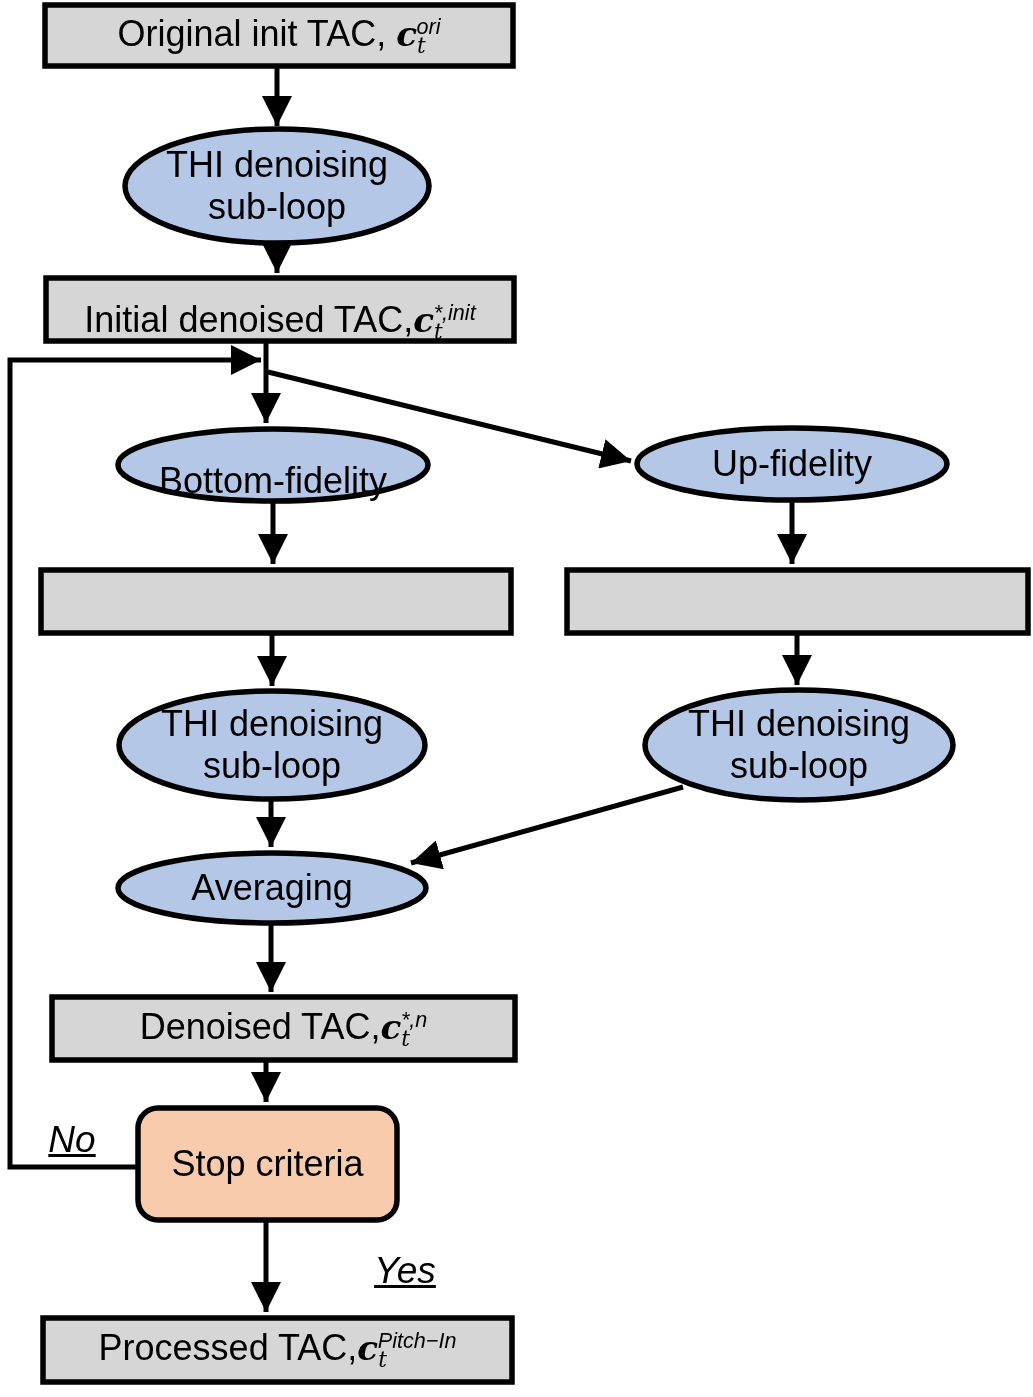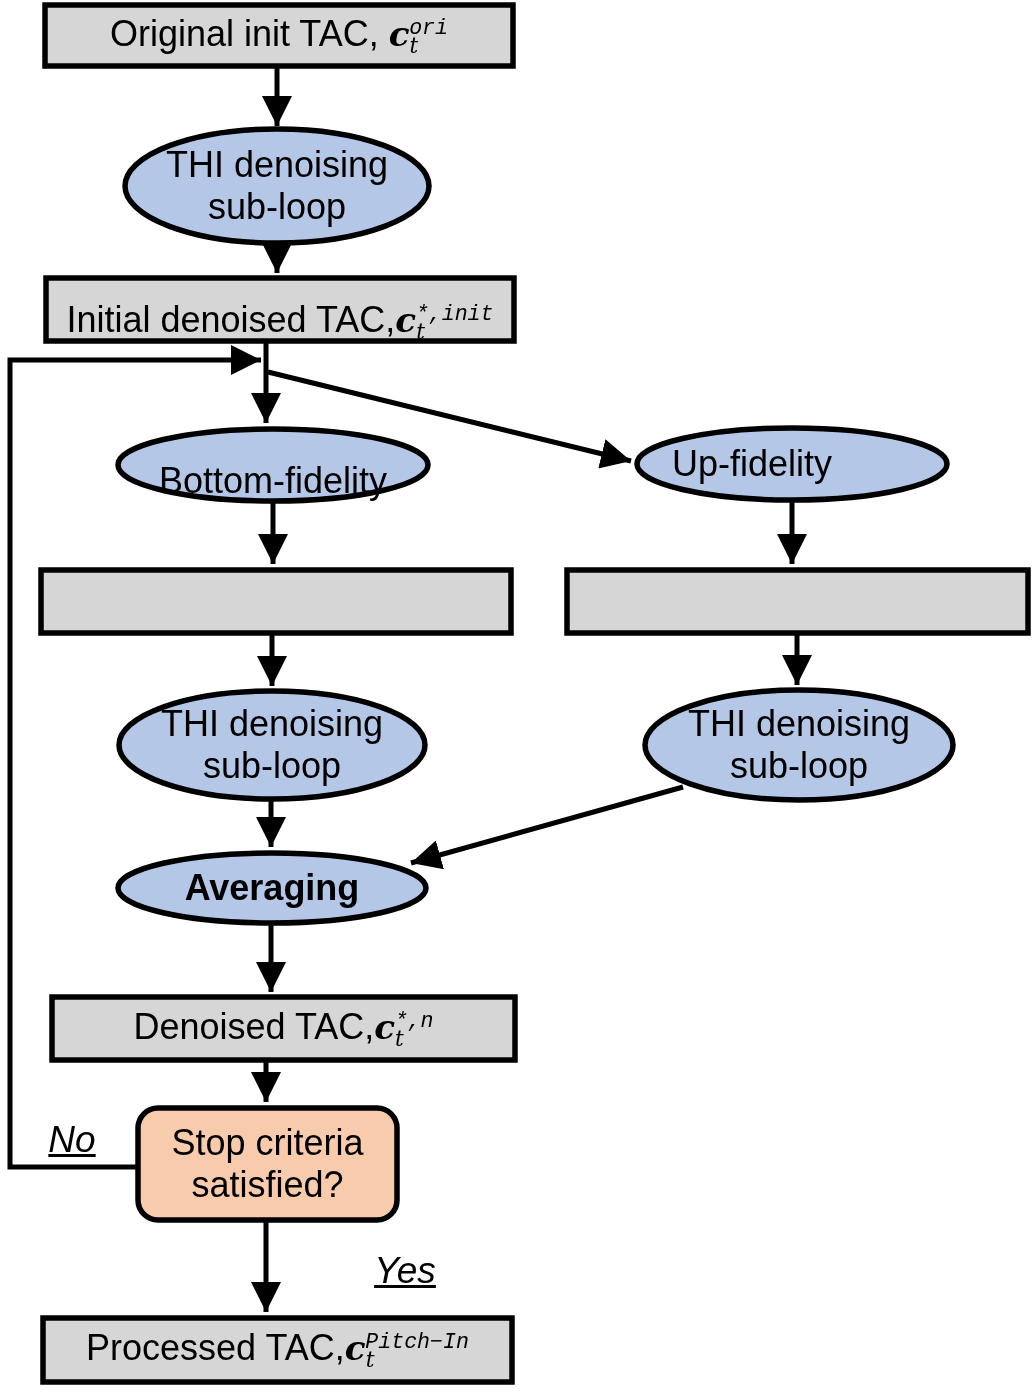--- a/index.html
+++ b/index.html
@@ -20,21 +20,21 @@
   }
   .mvar {
     font-family:"DejaVu Serif", serif; font-style:italic; font-weight:bold;
     font-size:0.95em;
   }
   .msub {
     font-family:"DejaVu Serif", serif; font-style:italic;
     font-size:0.6em; vertical-align:-0.32em;
   }
   .msup {
-    font-family:Liberation Mono, monospace; font-style:italic;
+    font-family:Liberation Sans, sans-serif; font-style:italic;
     font-size:0.6em; vertical-align:0.55em; margin-left:-0.42em;
   }
 </style>
 </head>
 <body>
 
 <div class="canvas">
   <svg id="diagram-svg" width="1033" height="1397" viewBox="0 0 1033 1397">
     <defs>
       <marker id="arrowhead" viewBox="0 0 10 10" refX="10" refY="5" markerWidth="6" markerHeight="6" orient="auto">
@@ -71,23 +71,23 @@
         <rect x="52" y="997" width="463" height="63" fill="#d6d6d6" stroke="#000000" stroke-width="5.5"></rect>
         <rect x="138" y="1108" width="259" height="112" rx="20" ry="20" fill="#f8cbad" stroke="#000000" stroke-width="5.5"></rect>
         <rect x="43" y="1318" width="469" height="64" fill="#d6d6d6" stroke="#000000" stroke-width="5.5"></rect>
       </g>
   </svg>
   <div id="labels">
       <div class="node-label" style="left: 279px; top: 35.5px;"><span>Original init TAC, </span><span class="mvar">c</span><span class="msub">t</span><span class="msup">ori</span></div>
       <div class="node-label" style="left: 277px; top: 186px;"><div>THI denoising</div><div>sub-loop</div></div>
       <div class="node-label" style="left: 280px; top: 309.5px; margin-top: 12px;"><span>Initial denoised TAC,</span><span class="mvar">c</span><span class="msub">t</span><span class="msup">*,init</span></div>
       <div class="node-label" style="left: 273px; top: 465px; margin-top: 16px;"><div>Bottom-fidelity</div></div>
-      <div class="node-label" style="left: 752px; top: 464px;"><div>Up-fidelity</div></div>
+      <div class="node-label" style="left: 792px; top: 464px;"><div>Up-fidelity</div></div>
       <div class="node-label" style="left: 272px; top: 745px;"><div>THI denoising</div><div>sub-loop</div></div>
       <div class="node-label" style="left: 799px; top: 745px;"><div>THI denoising</div><div>sub-loop</div></div>
-      <div class="node-label" style="left: 272px; top: 888px; font-weight: bold;"><div>Averaging</div></div>
+      <div class="node-label" style="left: 272px; top: 888px;"><div>Averaging</div></div>
       <div class="node-label" style="left: 283.5px; top: 1028.5px;"><span>Denoised TAC,</span><span class="mvar">c</span><span class="msub">t</span><span class="msup">*,n</span></div>
-      <div class="node-label" style="left: 267.5px; top: 1164px;"><div>Stop criteria</div><div>satisfied?</div></div>
+      <div class="node-label" style="left: 267.5px; top: 1164px;"><div>Stop criteria</div></div>
       <div class="node-label" style="left: 277.5px; top: 1350px;"><span>Processed TAC,</span><span class="mvar">c</span><span class="msub">t</span><span class="msup">Pitch−In</span></div>
       <div class="edge-label" style="left: 72px; top: 1140px;">No</div>
       <div class="edge-label" style="left: 358px; top: 1271px; margin-left: 47px;">Yes</div>
     </div>
 </div>
 
 </body></html>

